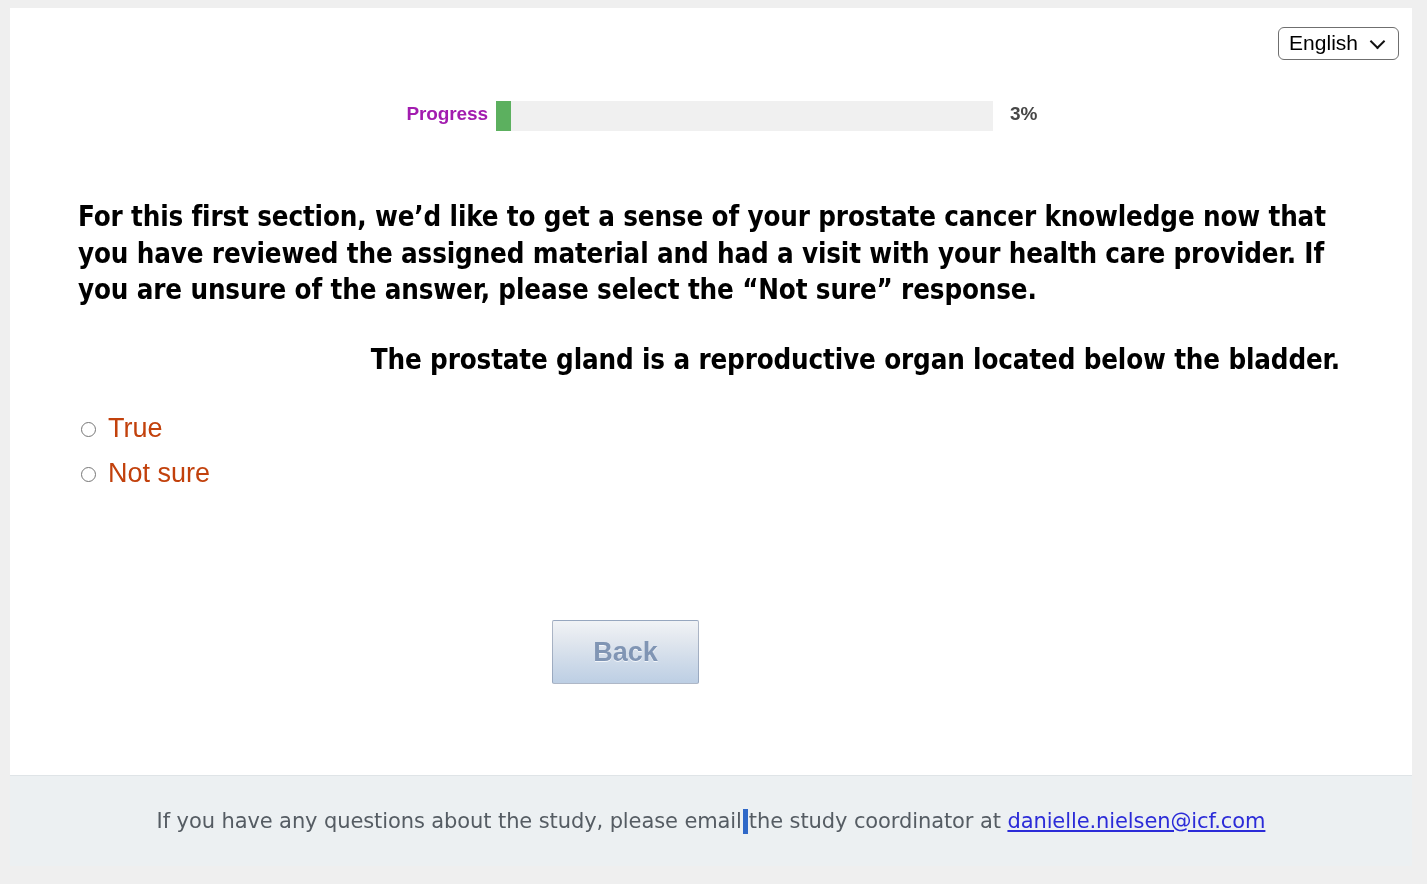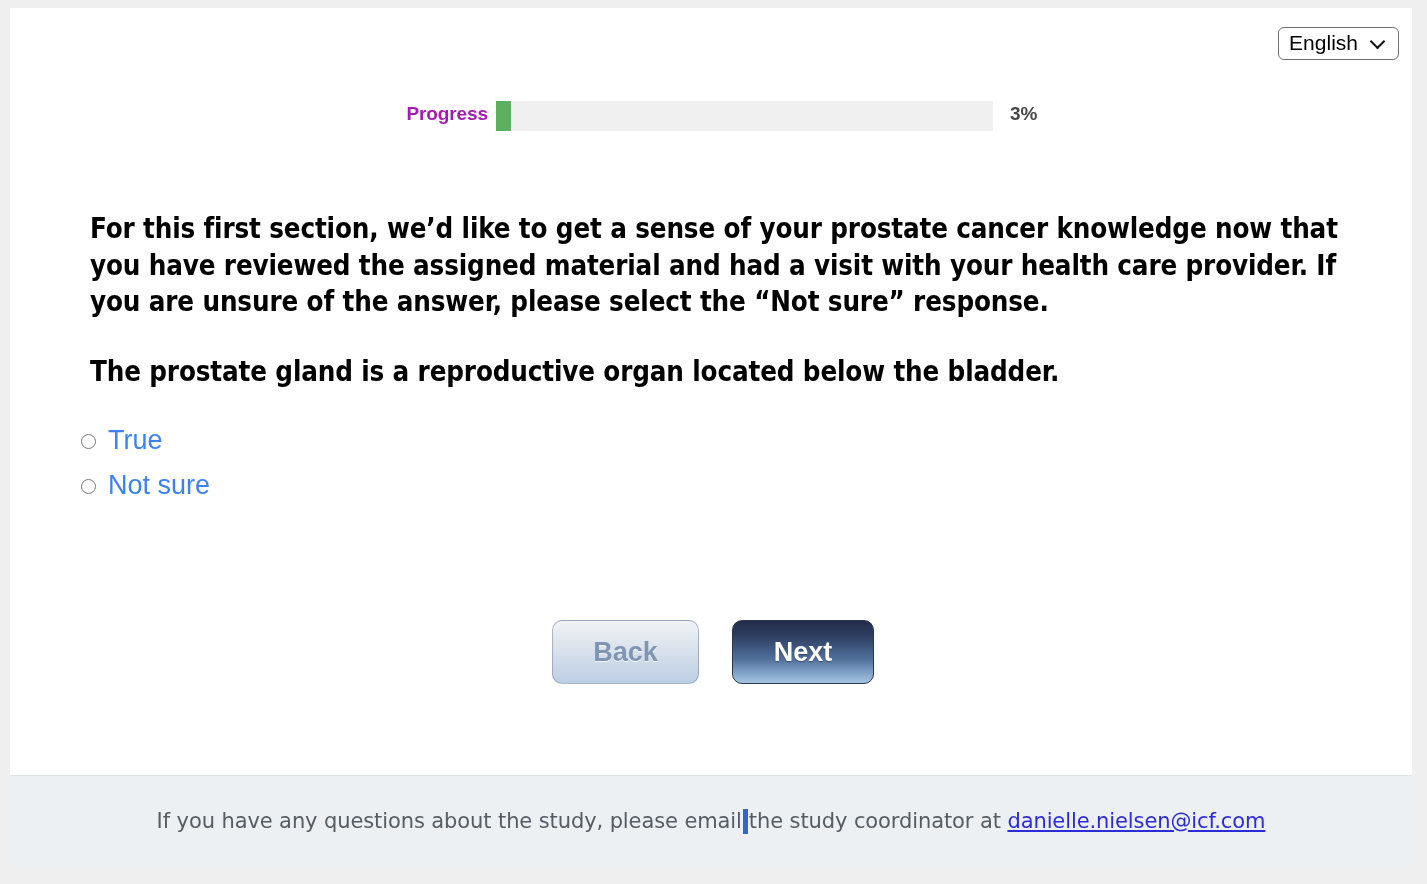--- a/index.html
+++ b/index.html
@@ -113,24 +113,25 @@
     right: 60px;
   }
   .intro-text, .question-text {
     font-family: "Liberation Sans Narrow", "DejaVu Sans Condensed", "Liberation Sans", sans-serif;
     font-weight: bold;
     font-size: 27.5px;
     line-height: 36.5px;
     color: #000000;
     letter-spacing: -0.15px;
     max-width: 1262px;
-    margin: 12px;
+    margin: 0;
   }
   .question-text {
     margin-top: 33px;
+    text-align: right;
   }
 
   
   .options {
     margin-top: 30px;
   }
   .option-row {
     display: flex;
     align-items: center;
     height: 45px;
@@ -143,39 +144,39 @@
     border: 1.6px solid #767676;
     border-radius: 50%;
     background: #ffffff;
     box-sizing: border-box;
     flex: 0 0 auto;
     margin-left: 3px;
   }
   .option-label {
     font-family: "Liberation Sans", sans-serif;
     font-size: 27px;
-    color: #3b82f6;
+    color: #c2410c;
     line-height: 1;
     position: relative;
     top: -1px;
   }
 
   
   .btn-row {
     position: absolute;
     left: 0;
     top: 612px;
     width: 100%;
     height: 75px;
   }
   .btn {
     position: absolute;
     top: 0;
     height: 64px;
-    border-radius: 10px;
+    border-radius: 2px;
     font-family: "Liberation Sans", sans-serif;
     font-weight: bold;
     font-size: 27px;
     display: flex;
     align-items: center;
     justify-content: center;
     box-sizing: border-box;
     cursor: pointer;
     border: 1px solid rgba(120,135,160,0.55);
   }
@@ -260,21 +261,20 @@
         </div>
         <div class="option-row">
           <span class="radio"></span>
           <span class="option-label">Not sure</span>
         </div>
       </div>
   </div>
 
   <div class="btn-row">
     <div class="btn btn-back">Back</div>
-    <div class="btn btn-next">Next</div>
   </div>
 
   <div class="footer">
     <div class="footer-text">
       <span>If you have any questions about the study, please email</span><span class="text-caret"></span><span>the study coordinator at </span><a class="footer-link" href="#">danielle.nielsen@icf.com</a>
     </div>
   </div>
 
 </div>
 

